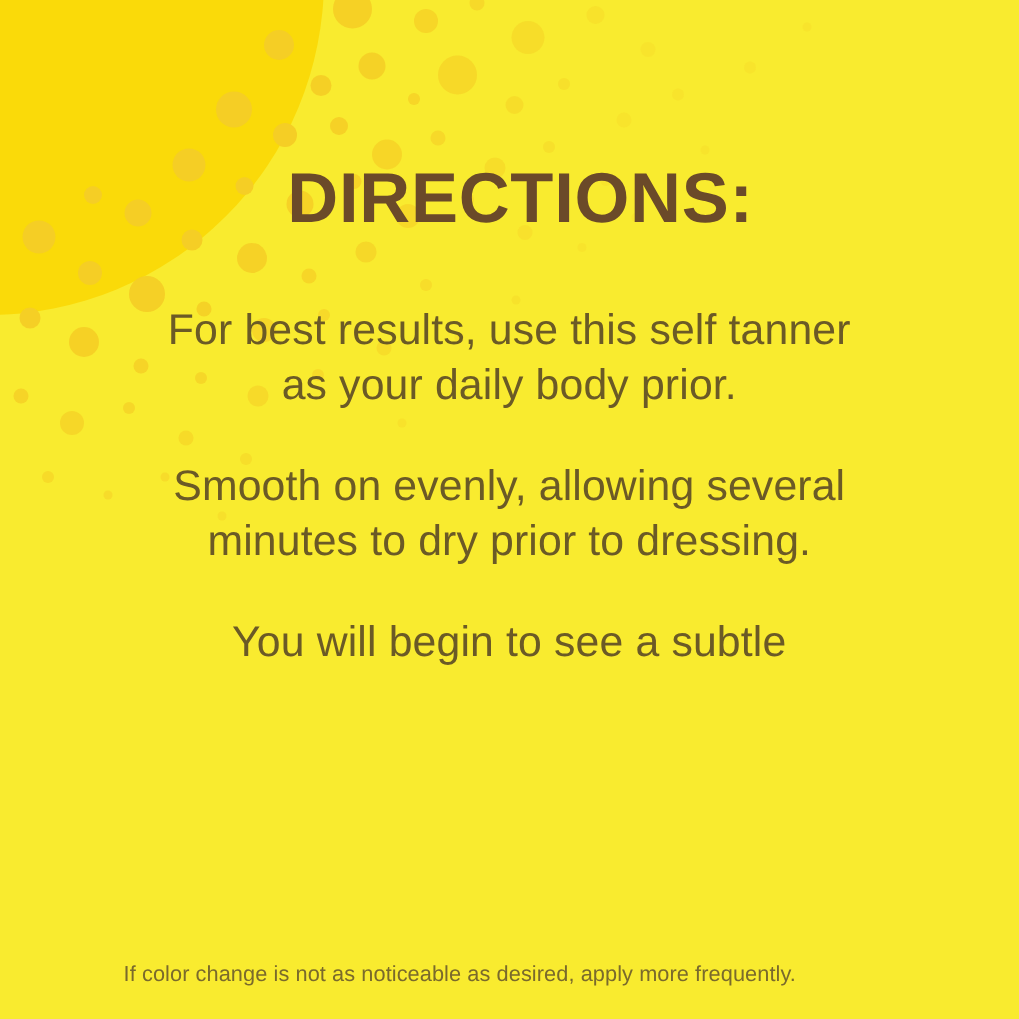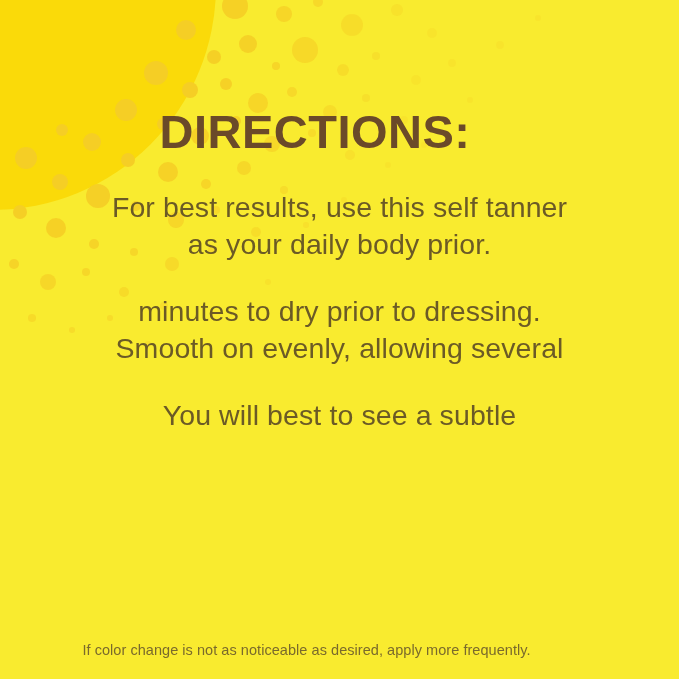--- a/index.html
+++ b/index.html
@@ -45,32 +45,33 @@
     position: absolute;
     top: 108px;
     left: 0;
     width: 630px;
     text-align: center;
     color: #6b4a29;
     font-size: 47px;
     font-weight: bold;
     letter-spacing: 0.5px;
     line-height: 1.0;
+    padding-left: 32px;
   }
 
   #body-blocks {
     position: absolute;
     top: 186px;
     left: 0;
     width: 679px;
     text-align: center;
   }
 
   .body-para {
-    margin: 3px 0 30px 0;
+    margin: 16px 0 30px 0;
     color: #6b5a26;
     font-size: 28.5px;
     line-height: 37px;
     letter-spacing: 0.1px;
   }
   .body-para:last-child { margin-bottom: 0; }
 
   .body-line { display: block; }
 
   #footnote {
@@ -166,24 +167,24 @@
   <div id="content">
 
     <h1 id="page-title" style="color: rgb(107, 74, 41);">DIRECTIONS:</h1>
 
     <div id="body-blocks">
         <p class="body-para" style="color: rgb(107, 90, 38);">
           <span class="body-line">For best results, use this self tanner</span>
           <span class="body-line">as your daily body prior.</span>
         </p>
         <p class="body-para" style="color: rgb(107, 90, 38);">
+          <span class="body-line">Smooth on evenly, allowing several</span>
           <span class="body-line">minutes to dry prior to dressing.</span>
-          <span class="body-line">Smooth on evenly, allowing several</span>
         </p>
         <p class="body-para" style="color: rgb(107, 90, 38);">
-          <span class="body-line">You will best to see a subtle</span>
+          <span class="body-line">You will begin to see a subtle</span>
         </p>
       </div>
 
     <p id="footnote" style="color: rgb(122, 106, 44);">If color change is not as noticeable as desired, apply more frequently.</p>
 
   </div>
 </div>
 
 </body></html>

